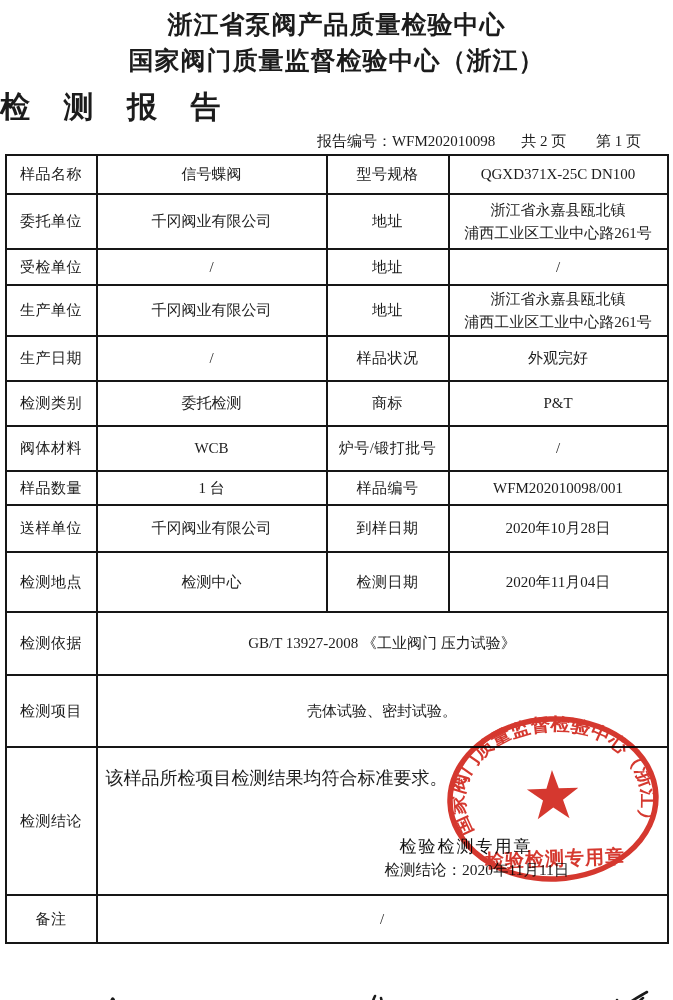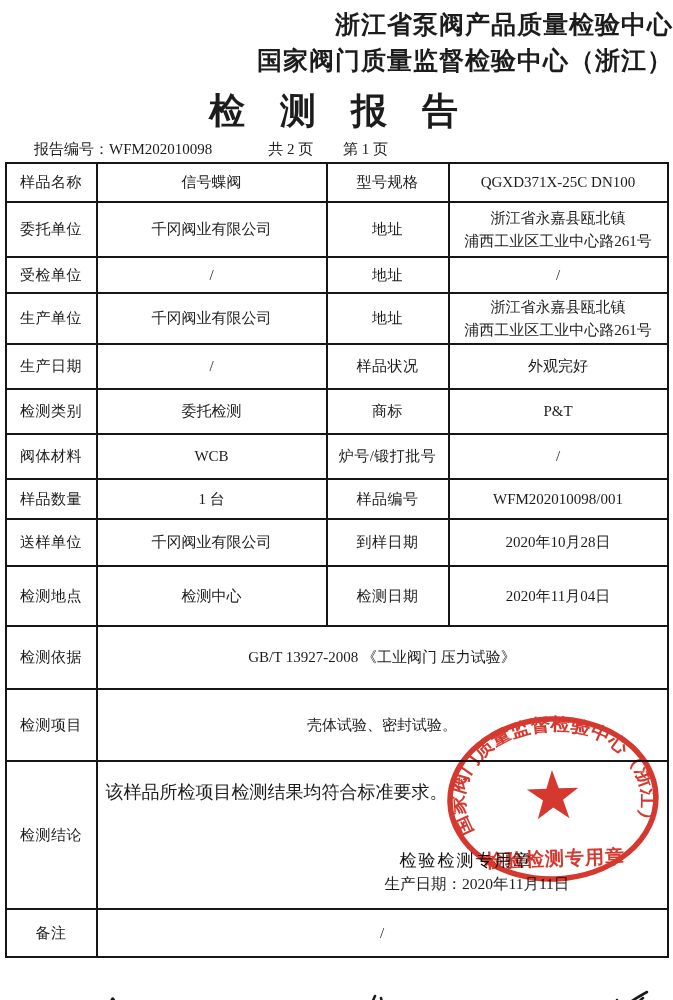--- a/index.html
+++ b/index.html
@@ -9,42 +9,41 @@
     width: 673px;
     height: 1000px;
     margin: 0 auto;
     background: #ffffff;
     font-family: "Liberation Serif", "DejaVu Serif", serif;
     color: #1c1c1c;
     overflow: hidden;
   }
   
   .org-title {
-    text-align: right;
+    text-align: center;
     font-weight: bold;
     font-size: 25px;
     line-height: 1.42;
     letter-spacing: 1px;
   }
   .titles { padding-top: 7px; }
   .doc-title {
-    text-align: center;
+    text-align: left;
     font-weight: bold;
-    font-size: 36px;
+    font-size: 30px;
     letter-spacing: 6px;
     word-spacing: 14px;
     margin-top: 9px;
   }
   .meta-row {
     display: flex;
-    justify-content: flex-start;
+    justify-content: flex-end;
     align-items: flex-end;
     padding: 4px 32px 1px 34px;
     font-size: 15px;
-    gap: 30px;
   }
   .meta-right span { margin-left: 26px; }
   
   table.report-table {
     border-collapse: collapse;
     table-layout: fixed;
     width: 662px;
     margin: 2px auto 0;
     border: 2px solid #161616;
   }
@@ -179,21 +178,21 @@
       <td>委托检测</td>
       <td class="lbl">商标</td>
       <td>P&amp;T</td>
     </tr>
     <tr style="height:45px">
       <td class="lbl">阀体材料</td>
       <td>WCB</td>
       <td class="lbl">炉号/锻打批号</td>
       <td>/</td>
     </tr>
-    <tr style="height:40px">
+    <tr style="height:34px">
       <td class="lbl">样品数量</td>
       <td>1 台</td>
       <td class="lbl">样品编号</td>
       <td>WFM202010098/001</td>
     </tr>
     <tr style="height:47px">
       <td class="lbl">送样单位</td>
       <td>千冈阀业有限公司</td>
       <td class="lbl">到样日期</td>
       <td>2020年10月28日</td>
@@ -211,21 +210,21 @@
     <tr style="height:72px">
       <td class="lbl">检测项目</td>
       <td colspan="3" class="cell-left">壳体试验、密封试验。</td>
     </tr>
     <tr style="height:148px">
       <td class="lbl">检测结论</td>
       <td colspan="3" class="concl-cell">
         <div class="concl-text">该样品所检项目检测结果均符合标准要求。</div>
         <div class="seal-caption">检验检测专用章</div>
         <div class="issue-date">
-          <span>生产日期：</span><span>2020年11月11日</span>
+          <span>检测结论：</span><span>2020年11月11日</span>
         </div>
       </td>
     </tr>
     <tr style="height:48px">
       <td class="lbl">备注</td>
       <td colspan="3">/</td>
     </tr>
   </tbody>
     </table>
 

